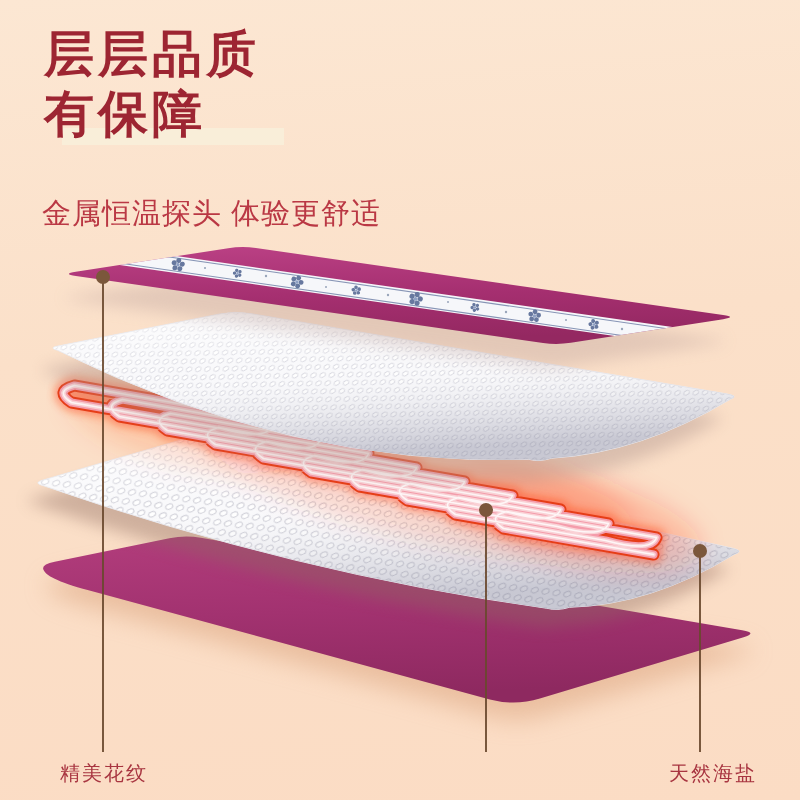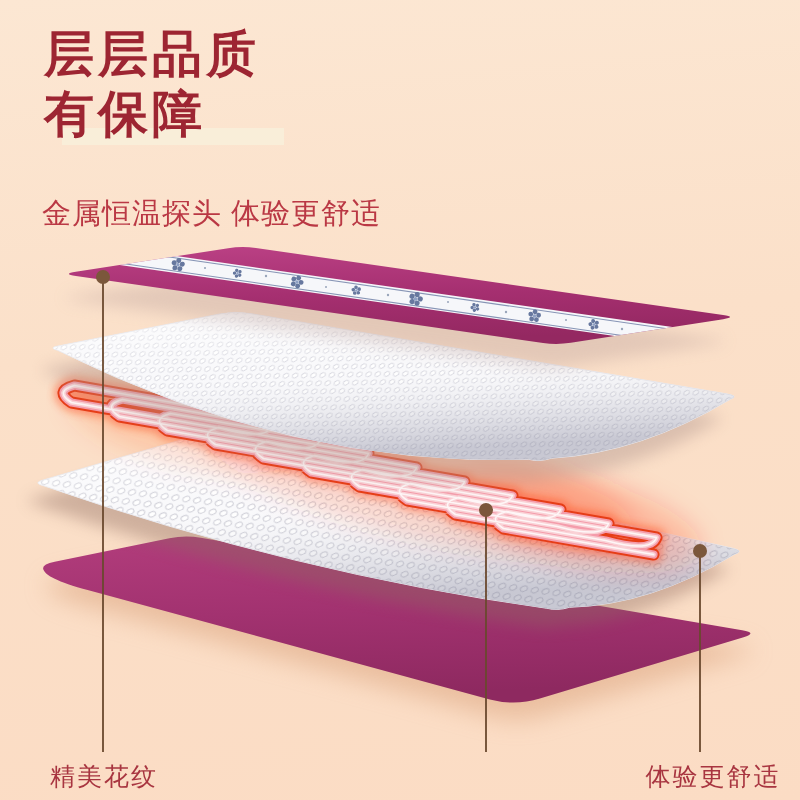--- a/index.html
+++ b/index.html
@@ -17,21 +17,21 @@
   .title-hl{
     position:absolute;left:62px;top:128px;width:222px;height:17px;
     background:#f9eed9;z-index:2;
   }
   .subtitle{
     position:absolute;left:42px;top:184px;z-index:3;
     font-size:29px;font-weight:500;letter-spacing:1px;color:#ba3844;margin-top:10px;
   }
   .callout{
     position:absolute;top:760px;transform:translateX(-50%);z-index:3;
-    font-size:25px;font-weight:500;letter-spacing:2px;color:#a83540;
+    font-size:20px;font-weight:500;letter-spacing:2px;color:#a83540;
     white-space:nowrap;
   }
   .co-1{left:104px;}
   .co-2{left:494px;}
   .co-3{left:713px;}
 </style>
 </head>
 <body>
 
 <div class="stage">
@@ -154,15 +154,15 @@
   </svg>
 
   <div class="title-hl"></div>
   <div class="title">
     <div>层层品质</div>
     <div>有保障</div>
   </div>
   <div class="subtitle">金属恒温探头 体验更舒适</div>
 
   <div class="callout co-1">精美花纹</div>
-  <div class="callout co-3">体验更舒适</div>
+  <div class="callout co-3">天然海盐</div>
 
 </div>
 
 </body></html>

